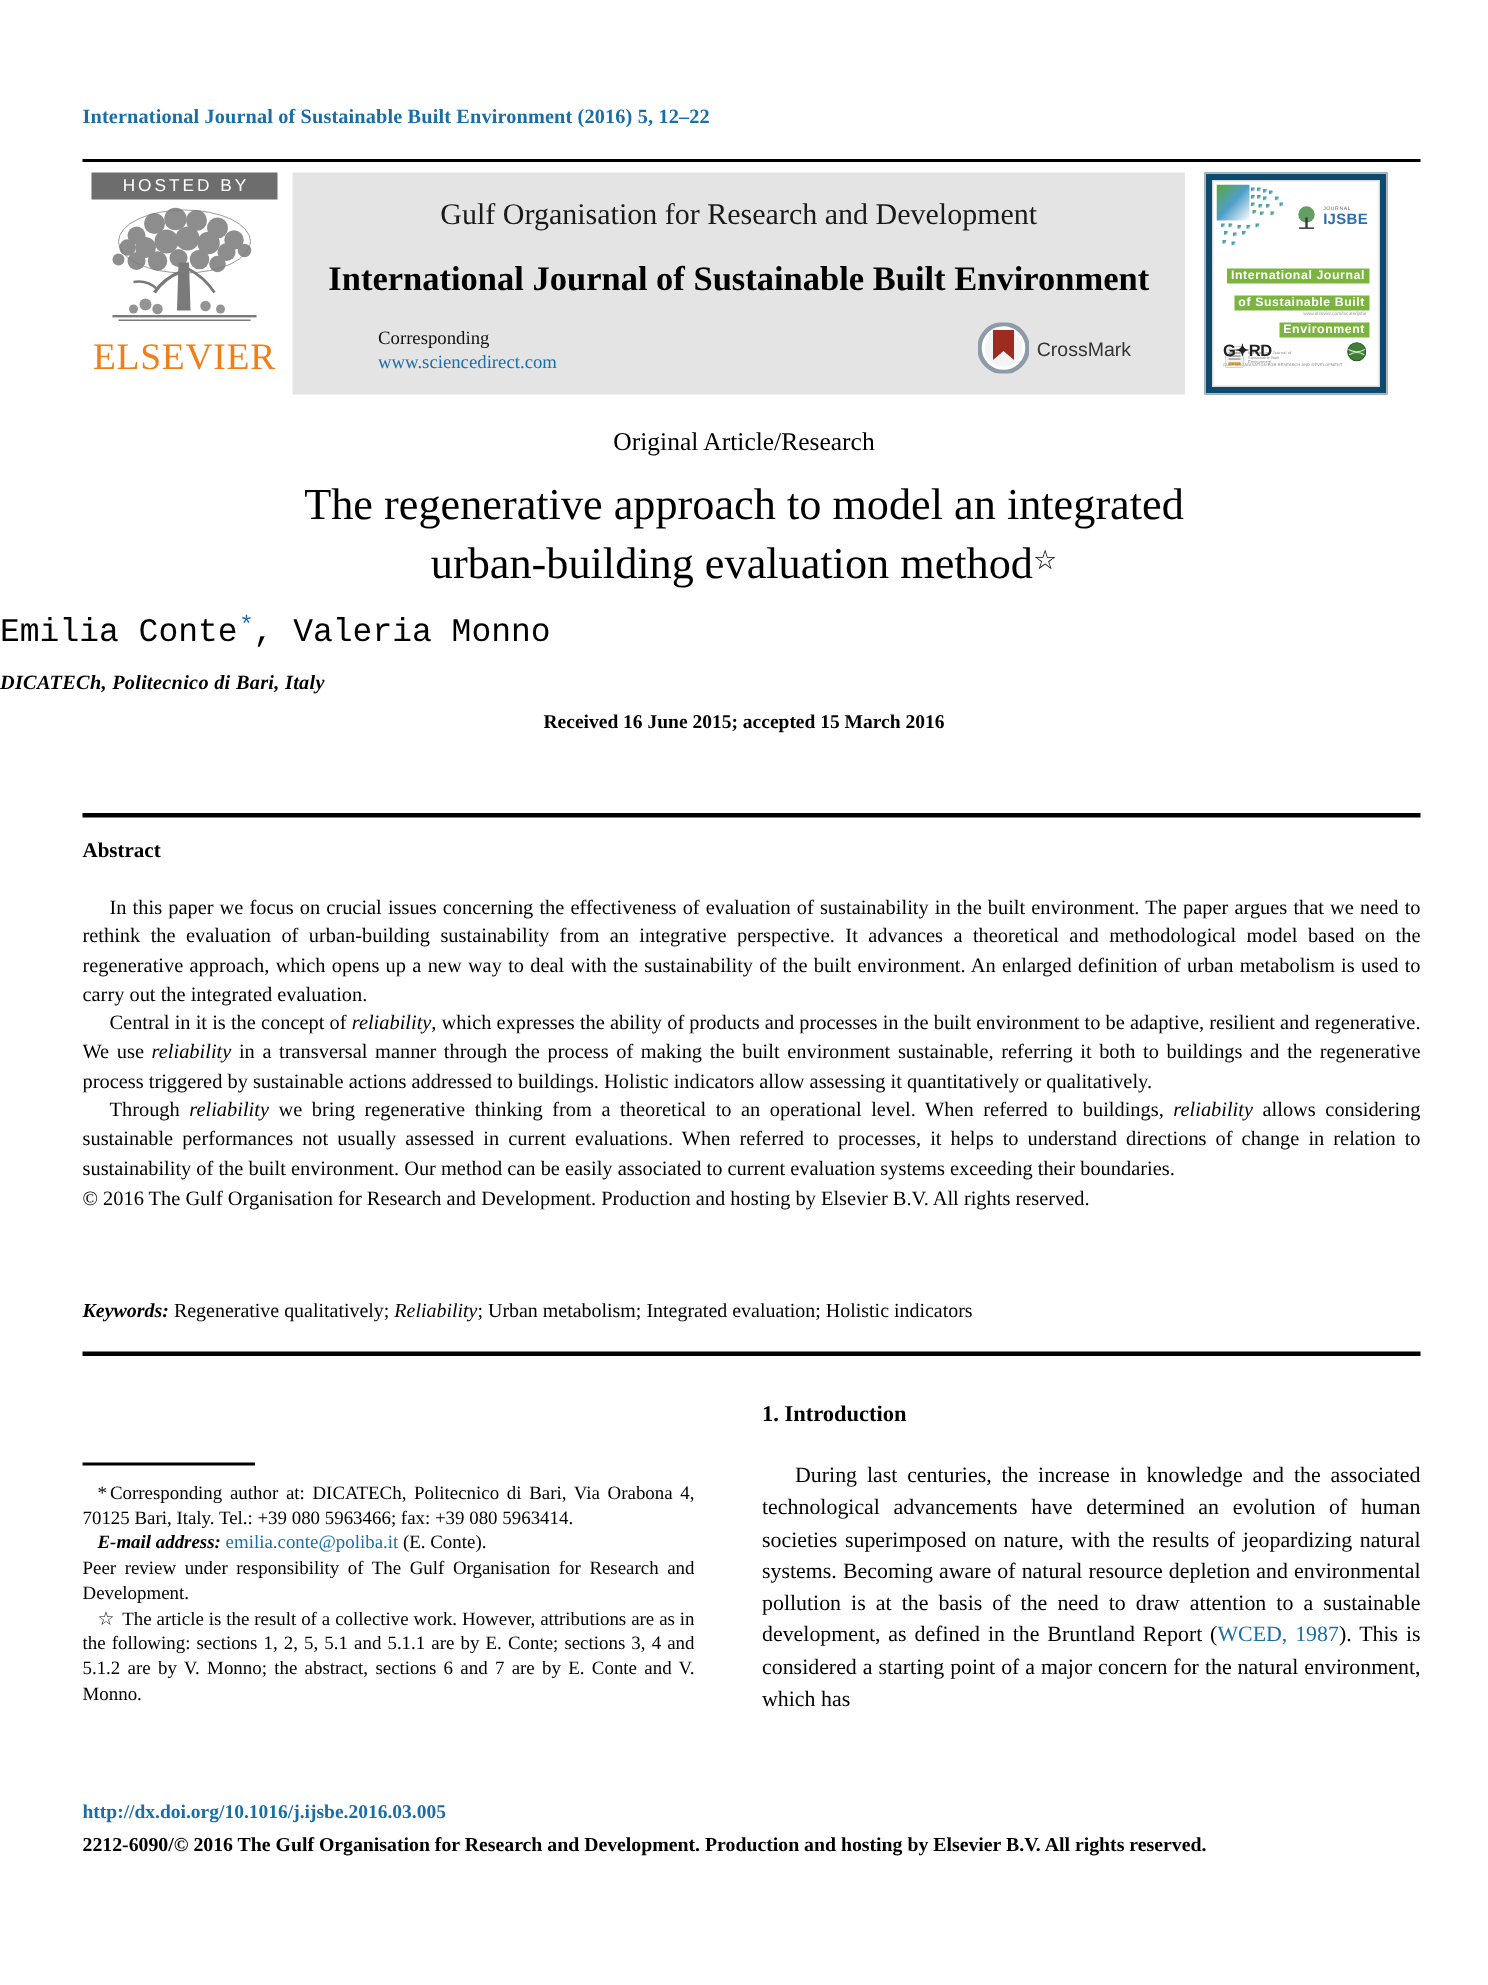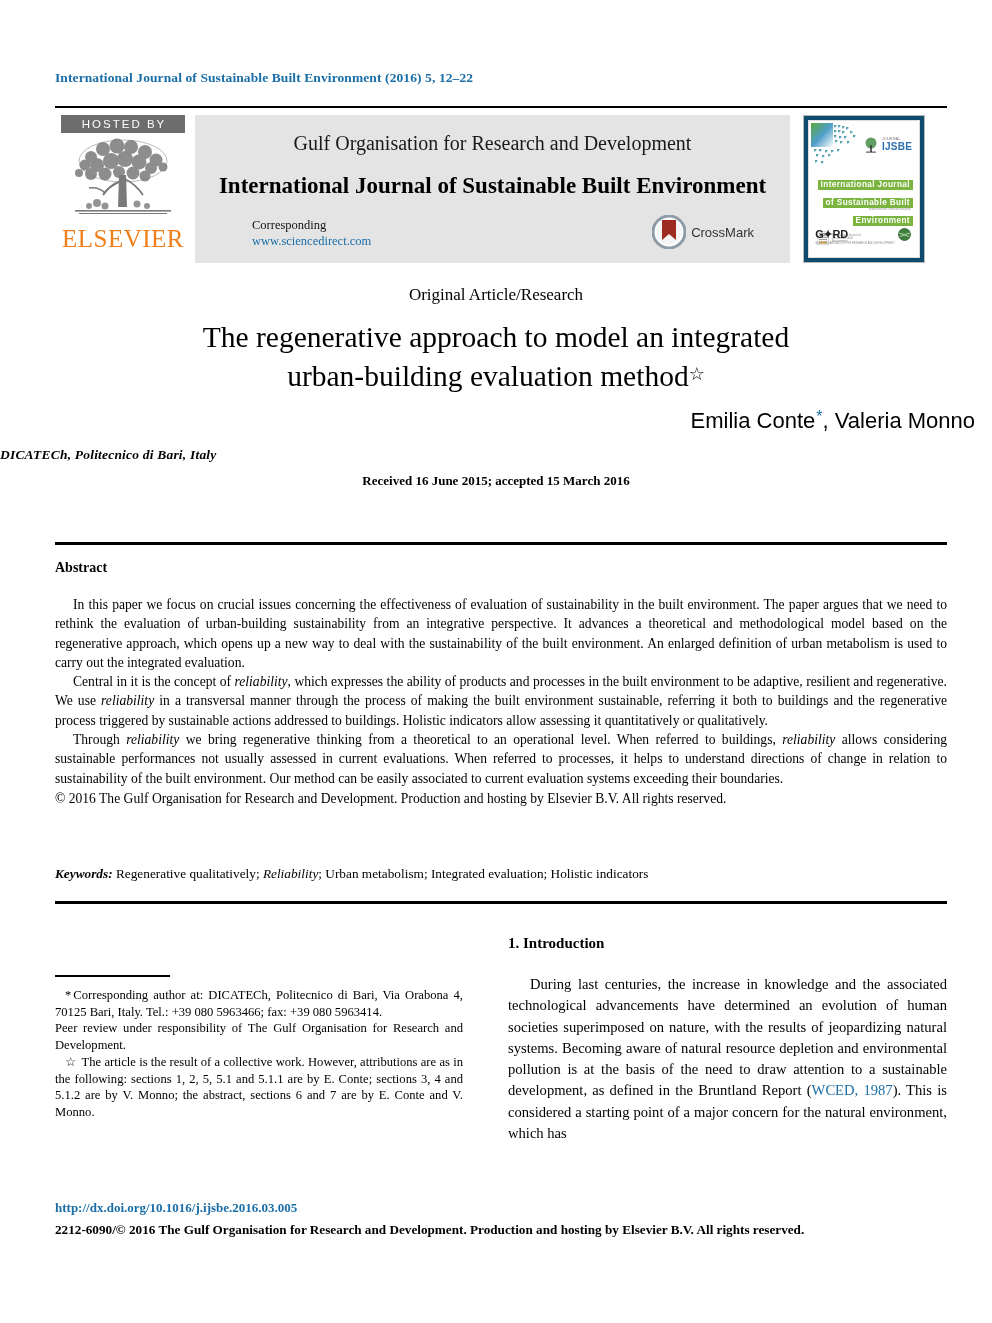--- a/index.html
+++ b/index.html
@@ -266,25 +266,25 @@
     font-family: "Liberation Serif", serif;
   }
   .title-star {
     font-size: 18px;
     vertical-align: 6px;
   }
 
   
   .authors {
     position: absolute;
-    left: 0; right: 17px;
+    left: 0; right: 0;
     top: 408px;
-    text-align: right;
+    text-align: left;
     font-size: 22px;
-    font-family: Liberation Sans, sans-serif;
+    font-family: Liberation Mono, monospace;
   }
   .corr-star {
     color: #1a6ea8;
     font-size: 16px;
     vertical-align: 6px;
     padding-left: 1px;
   }
   .affiliation {
     position: absolute;
     left: 0; right: 0;
@@ -621,20 +621,21 @@
   <div class="keywords">
     <span class="kw-label">Keywords:</span>
     <span>Regenerative qualitatively;</span>
     <span class="kw-italic">Reliability</span><span>; Urban metabolism; Integrated evaluation; Holistic indicators</span>
   </div>
 
   <div class="col-left">
     <div class="footnote-rule"></div>
     <div class="footnotes">
       <p class="indent1"><span class="fn-star">*</span><span>Corresponding author at: DICATECh, Politecnico di Bari, Via Orabona 4, 70125 Bari, Italy. Tel.: +39 080 5963466; fax: +39 080 5963414.</span></p>
+      <p class="indent1"><span class="em-label">E-mail address:</span> <span class="link">emilia.conte@poliba.it</span> <span>(E. Conte).</span></p>
       <p>Peer review under responsibility of The Gulf Organisation for Research and Development.</p>
       <p class="indent1"><span class="fn-star">☆</span> <span>The article is the result of a collective work. However, attributions are as in the following: sections 1, 2, 5, 5.1 and 5.1.1 are by E. Conte; sections 3, 4 and 5.1.2 are by V. Monno; the abstract, sections 6 and 7 are by E. Conte and V. Monno.</span></p>
     </div>
   </div>
 
   <div class="col-right">
     <h2 class="section-head">1. Introduction</h2>
     <p class="intro-body"><span>During last centuries, the increase in knowledge and the associated technological advancements have determined an evolution of human societies superimposed on nature, with the results of jeopardizing natural systems. Becoming aware of natural resource depletion and environmental pollution is at the basis of the need to draw attention to a sustainable development, as defined in the Bruntland Report (</span><a class="cite" href="#">WCED, 1987</a><span>). This is considered a starting point of a major concern for the natural environment, which has</span></p>
   </div>
 

